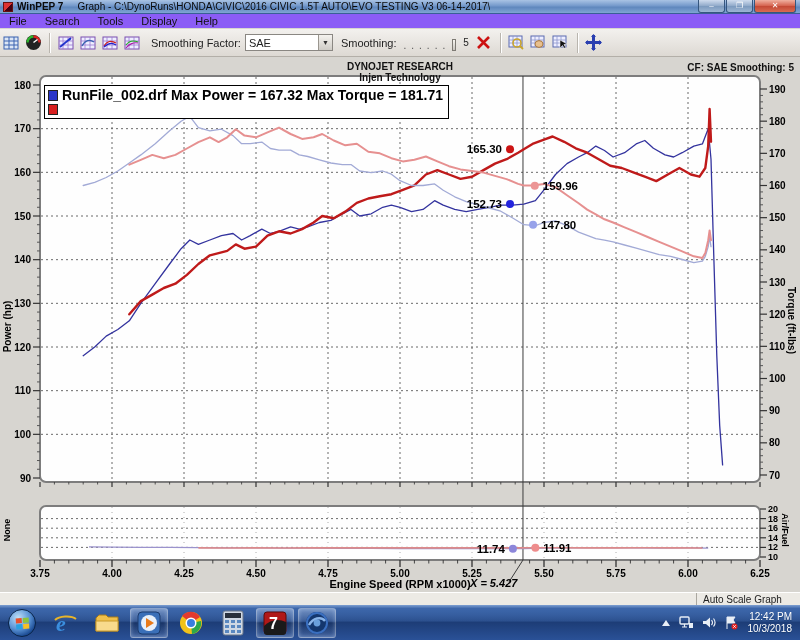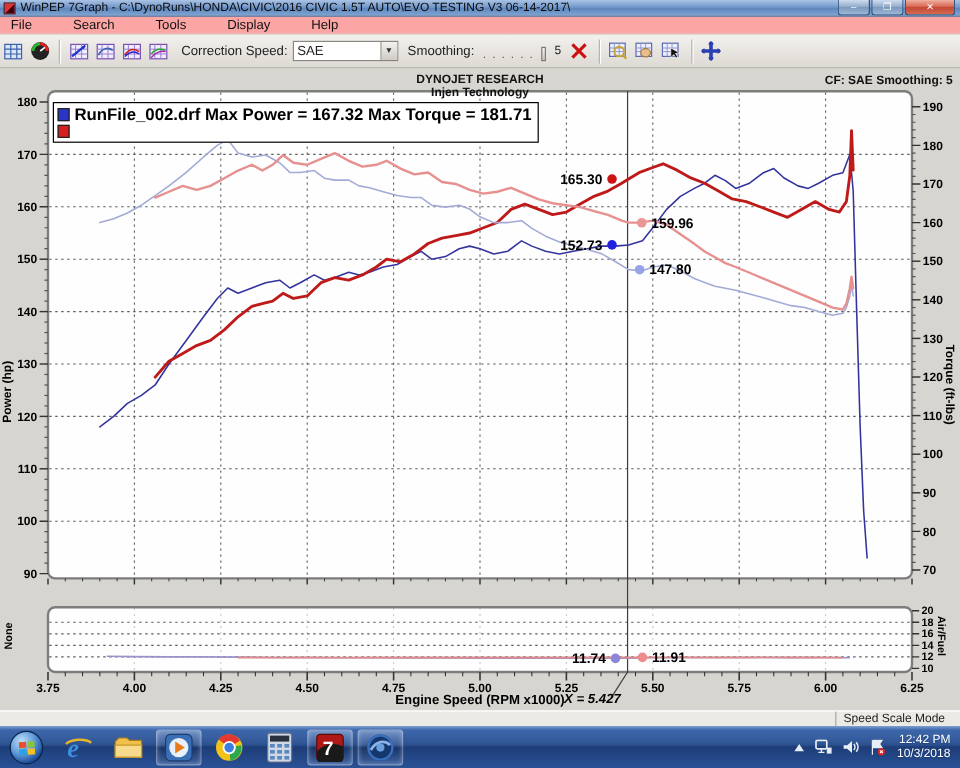--- a/index.html
+++ b/index.html
@@ -4,30 +4,30 @@
 <style>
   * { margin:0; padding:0; box-sizing:border-box; }
   html,body { width:800px; height:640px; overflow:hidden; font-family:"Liberation Sans",sans-serif; }
   #app { position:relative; width:800px; height:640px; background:#d7d5d0; }
 
   
   .titlebar { position:absolute; top:0; left:0; width:800px; height:14px;
     background:linear-gradient(#a9c3e4,#7499cb 45%,#5f87bd 55%,#7fa5d3); 
     border-bottom:1px solid #3a5f96; display:flex; align-items:center; font-size:10px; color:#0a0a0a; }
   .titlebar .appicon { width:10px; height:10px; margin:0 4px 0 3px; background:linear-gradient(135deg,#d33 50%,#401 50%); border:1px solid #611; }
-  .titlebar .tname { font-weight:normal; white-space:nowrap; }
+  .titlebar .tname { font-weight:bold; margin-right:14px; white-space:nowrap; }
   .titlebar .tdoc { white-space:nowrap; overflow:hidden; }
   .winbtns { position:absolute; right:4px; top:0; height:13px; display:flex; }
   .winbtn { width:27px; height:13px; border:1px solid #35567e; border-top:none; border-radius:0 0 3px 3px;
     background:linear-gradient(#cfdcee,#8fa9c9 50%,#7b99bd 50%,#9db6d4); color:#fff; font-size:8px; line-height:11px; text-align:center; margin-left:1px; }
   .winbtn.close { width:42px; background:linear-gradient(#f0b0a0,#d4604c 50%,#c24734 50%,#d96b52); }
 
   
-  .menubar { position:absolute; top:14px; left:0; width:800px; height:15px; background:#fca5a5; border-bottom:1px solid #d8d5d0;
-    display:flex; align-items:center; font-size:11px; color:#111;gap:16px; }
+  .menubar { position:absolute; top:14px; left:0; width:800px; height:15px; background:#8b5cf6; border-bottom:1px solid #d8d5d0;
+    display:flex; align-items:center; font-size:11px; color:#111; }
   .menubar span { padding:0 9px; }
 
   
   .toolbar { position:absolute; top:29px; left:0; width:800px; height:28px;
     background:linear-gradient(#f3f1ee,#ddd9d3); border-bottom:1px solid #b3afa8; display:flex; align-items:center; font-size:11px; color:#222; }
   .tbicon { width:20px; height:20px; margin:0 1px; display:flex; align-items:center; justify-content:center; }
   .tbsep { width:1px; height:20px; background:#b9b5ae; margin:0 5px; box-shadow:1px 0 0 #fff; }
   .tblabel { margin:0 4px 0 8px; white-space:nowrap; }
   .combo { width:88px; height:17px; background:#fff; border:1px solid #8a8782; display:flex; align-items:center; font-size:11px; }
   .combo .cval { flex:1; padding-left:3px; }
@@ -134,21 +134,21 @@
         </svg>
     </span>
     <span class="tbicon">
       <svg width="17" height="17">
           <rect x="1" y="3" width="14" height="12" fill="#eef" stroke="#7a4fb0"></rect>
           <path d="M1 7h14M1 11h14M5 3v12M10 3v12" stroke="#9a7ad0" stroke-width="0.8"></path>
           <path d="M2 11c3-4 7-5 12-3" stroke="#2a2" stroke-width="1.2" fill="none"></path>
           <path d="M2 14c3-4 8-6 12-5" stroke="#a2a" stroke-width="1.2" fill="none"></path>
         </svg>
     </span>
-    <span class="tblabel">Correction Speed:</span>
+    <span class="tblabel">Smoothing Factor:</span>
     <div class="combo">
       <span class="cval">SAE</span>
       <span class="cbtn">▼</span>
     </div>
     <span class="tblabel">Smoothing:</span>
     <div class="slider">
       <span class="dots">......</span>
       <span class="thumb"></span>
     </div>
     <span class="smoothval">5</span>
@@ -515,21 +515,21 @@
     </div>
     <div class="vlab" style="left:-28px; top:264px; width:70px; transform:rotate(-90deg);">Power (hp)</div>
     <div class="vlab" style="left:749px; top:258px; width:84px; transform:rotate(90deg);">Torque (ft-lbs)</div>
     <div class="vlab" style="left:-13px; top:468px; width:40px; font-size:9px; transform:rotate(-90deg);">None</div>
     <div class="vlab" style="left:760px; top:468px; width:50px; font-size:9px; transform:rotate(90deg);">Air/Fuel</div>
     <div class="xtitle">Engine Speed (RPM x1000)</div>
     <div class="xcursorlab">X = 5.427</div>
   </div>
 
   <div class="statusbar">
-    <div class="seg">Speed Scale Mode</div>
+    <div class="seg">Auto Scale Graph</div>
   </div>
 
   <div class="taskbar">
     <div class="orb">
       <span class="flag">
         <i style="background:#e8502c"></i>
           <i style="background:#8cc43c"></i>
           <i style="background:#2aa1e0"></i>
           <i style="background:#f8c023"></i>
       </span>

